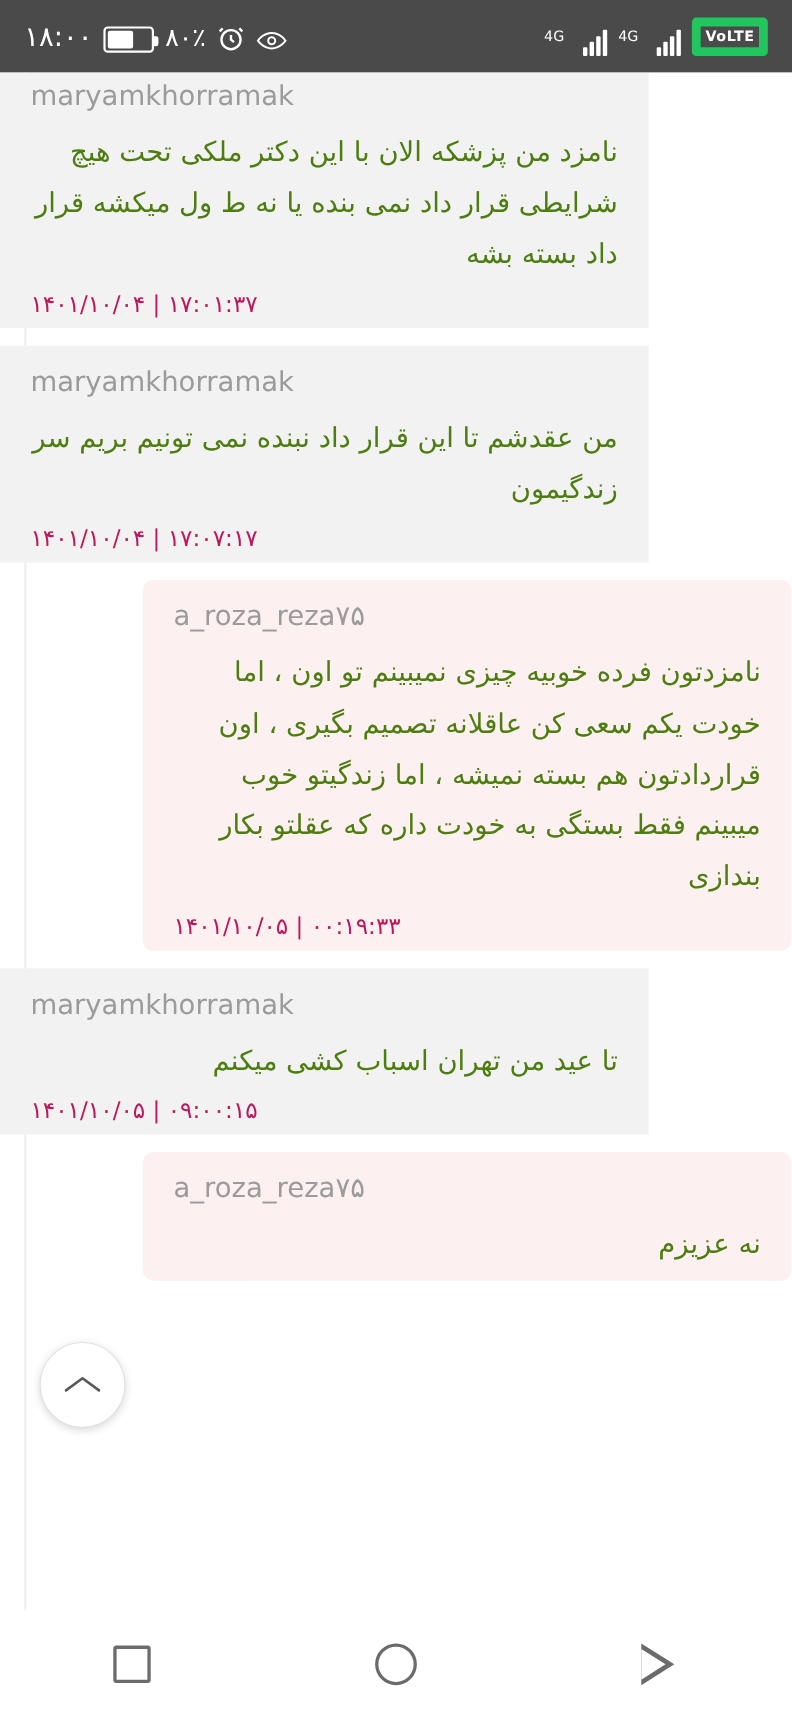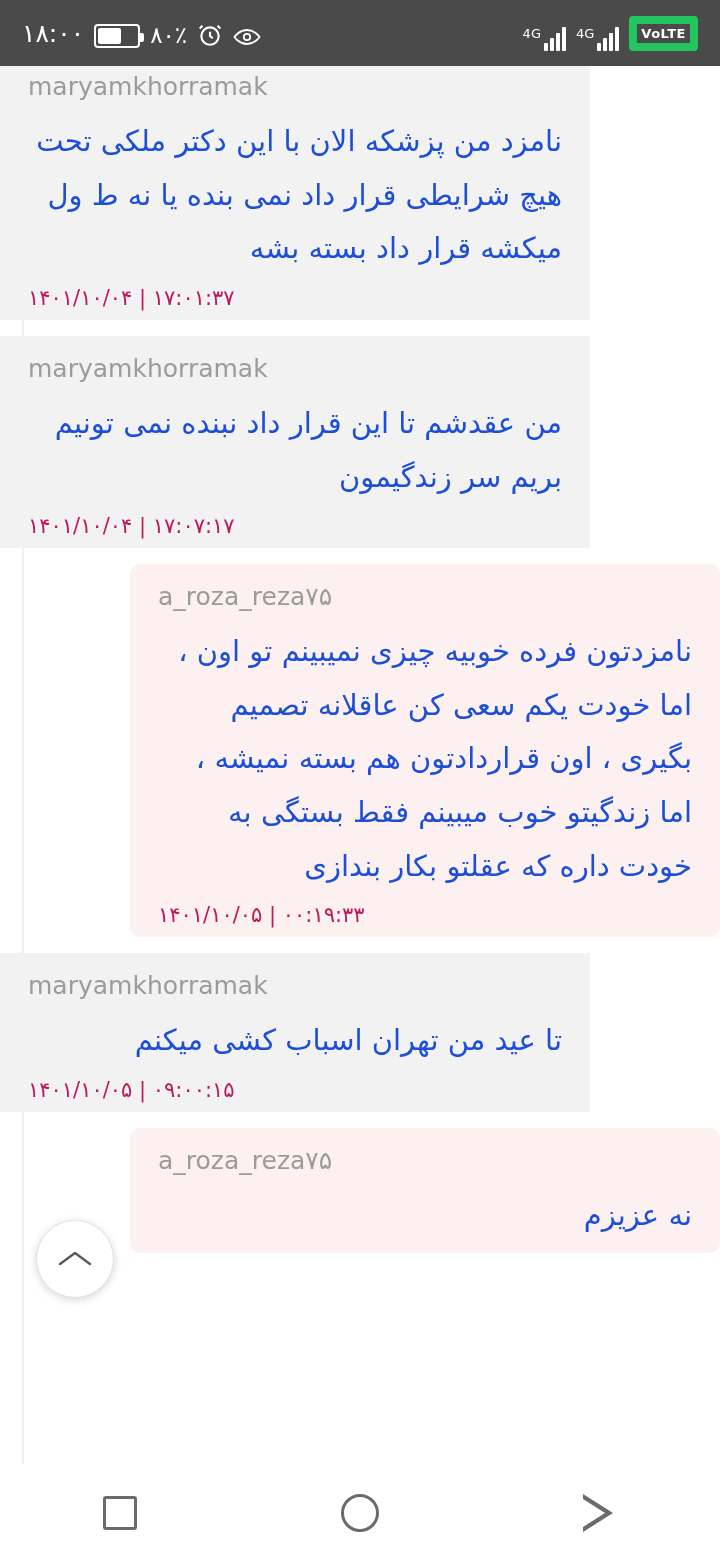--- a/index.html
+++ b/index.html
@@ -68,21 +68,21 @@
   }
   .battery-pct { font-size: 23px; }
   .alarm-icon, .eye-icon {
     display: inline-flex;
     align-items: center;
     justify-content: center;
   }
   .signal-group {
     display: flex;
     align-items: flex-end;
-    gap: 3px;
+    gap: 17px;
     position: relative;
   }
   .sig-bars {
     display: flex;
     align-items: flex-end;
     gap: 2px;
     height: 24px;
   }
   .sig-bars i {
     display: block;
@@ -168,23 +168,23 @@
   .sender {
     font-size: 25px;
     color: #9b9b9b;
     text-align: left;
     direction: ltr;
     margin-bottom: 14px;
     font-family: "DejaVu Sans", "Liberation Sans", sans-serif;
   }
   .bubble.outgoing .sender { text-align: left; }
   .body-text {
-    font-size: 29px;
+    font-size: 25px;
     line-height: 1.85;
-    color: #1d4ed8;
+    color: #4d7c0f;
     text-align: right;
     word-break: break-word;
   }
   .timestamp {
     font-size: 21px;
     color: #be185d;
     text-align: left;
     direction: ltr;
     margin-top: 10px;
   }

